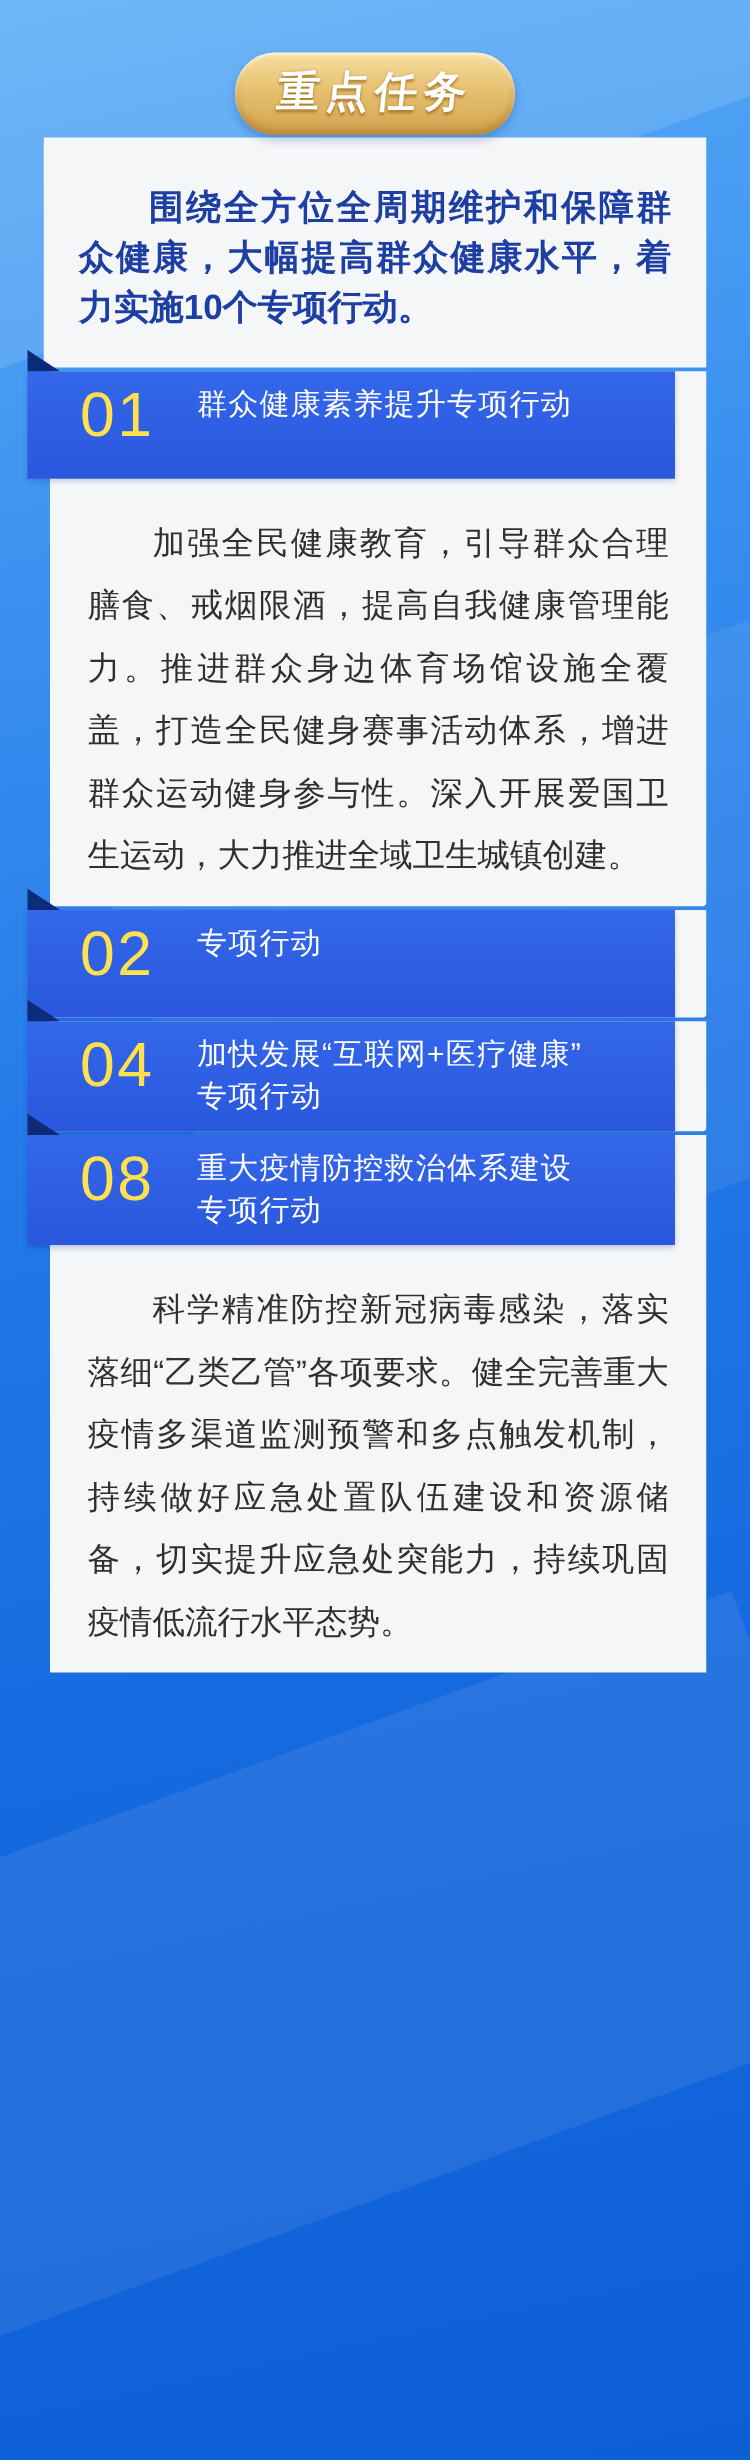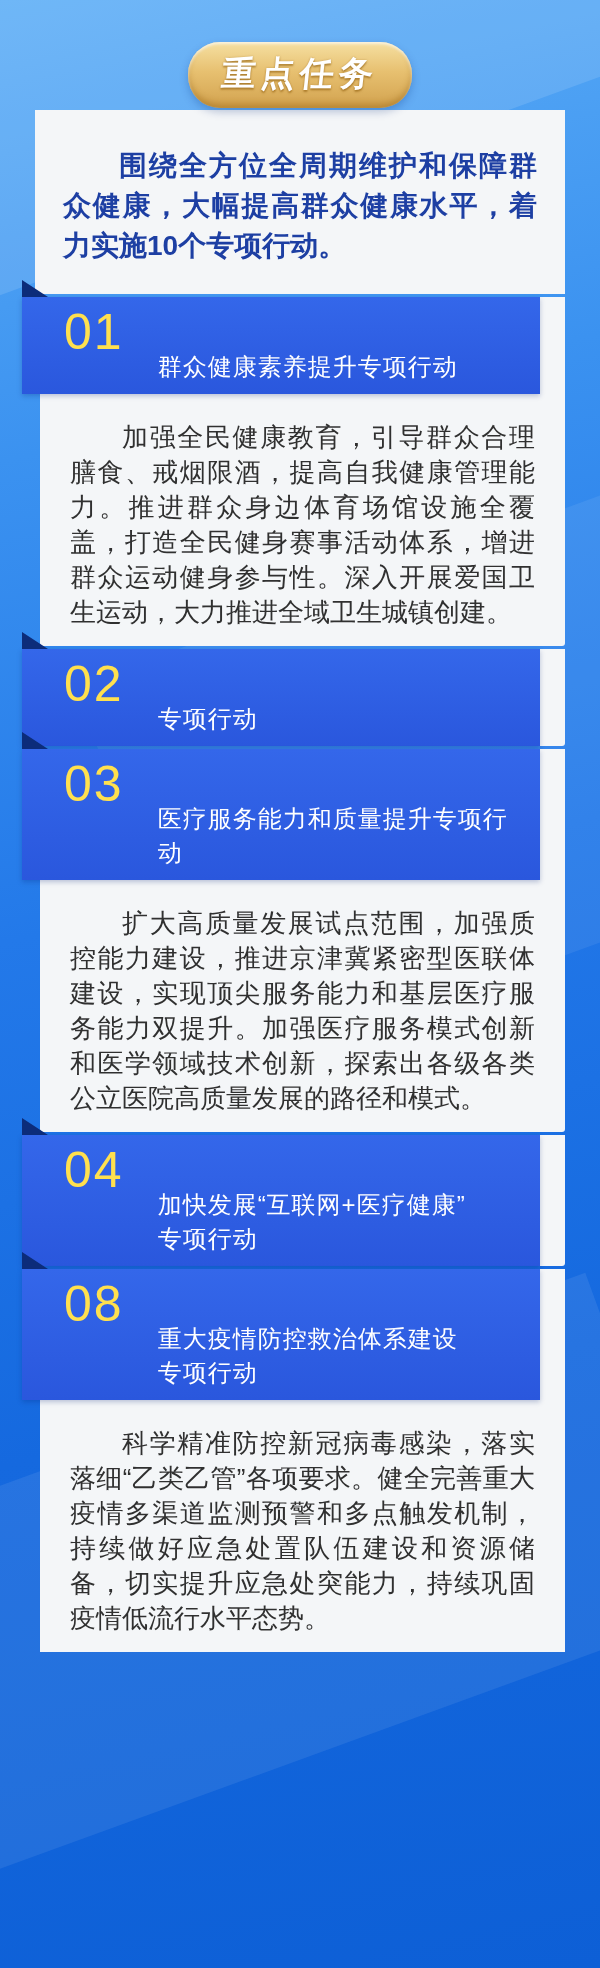--- a/index.html
+++ b/index.html
@@ -53,25 +53,25 @@
     box-shadow:0 2px 5px rgba(0,30,110,.25);
   }
   .bar::before{ 
     content:""; position:absolute; top:-17px; left:0;
     border-bottom:17px solid #0c2c7a; border-right:26px solid transparent;
   }
   .num{
     color:#ffe04e; font-size:50px; line-height:1; font-weight:400;
     letter-spacing:2px; margin-right:34px; flex:0 0 auto;
   }
-  .bar-title{ color:#ffffff; font-size:24px; line-height:34px; font-weight:500; letter-spacing:1px;margin-top:43px; }
+  .bar-title{ color:#ffffff; font-size:24px; line-height:34px; font-weight:500; letter-spacing:1px; }
   .bar-title span{ display:block; }
   .sec-body{
     padding:26px 30px 16px; color:#303030;
-    font-size:26px; line-height:35px; text-indent:2em; text-align:justify;border-radius:16px;
+    font-size:26px; line-height:50px; text-indent:2em; text-align:justify;border-radius:16px;
   }
   .sec:last-child .sec-card{ min-height:320px; border-radius:0; }
 </style>
 </head>
 <body>
 
 <div class="page">
   <div class="stripe s1"></div>
   <div class="stripe s2"></div>
   <div class="stripe s3"></div>
@@ -105,32 +105,20 @@
       <div class="sec-card">
         <div class="bar">
           <div class="num">02</div>
           <div class="bar-title">
             <span>专项行动</span>
           </div>
         </div>
       </div>
     </div>
 
-    <div class="sec">
-      <div class="sec-card">
-        <div class="bar">
-          <div class="num">03</div>
-          <div class="bar-title">
-            <span>医疗服务能力和质量提升专项行动</span>
-            <span></span>
-          </div>
-        </div>
-        <p class="sec-body">扩大高质量发展试点范围，加强质控能力建设，推进京津冀紧密型医联体建设，实现顶尖服务能力和基层医疗服务能力双提升。加强医疗服务模式创新和医学领域技术创新，探索出各级各类公立医院高质量发展的路径和模式。</p>
-      </div>
-    </div>
 
     <div class="sec">
       <div class="sec-card">
         <div class="bar">
           <div class="num">04</div>
           <div class="bar-title">
             <span>加快发展“互联网+医疗健康”</span>
             <span>专项行动</span>
           </div>
         </div>

